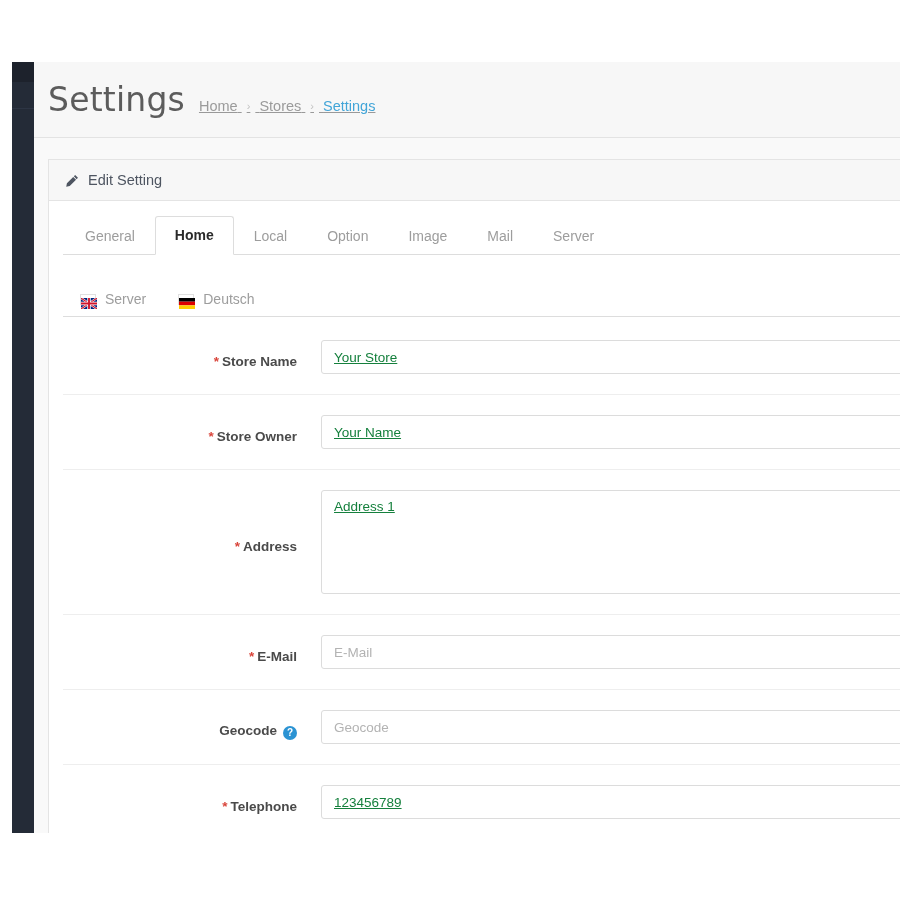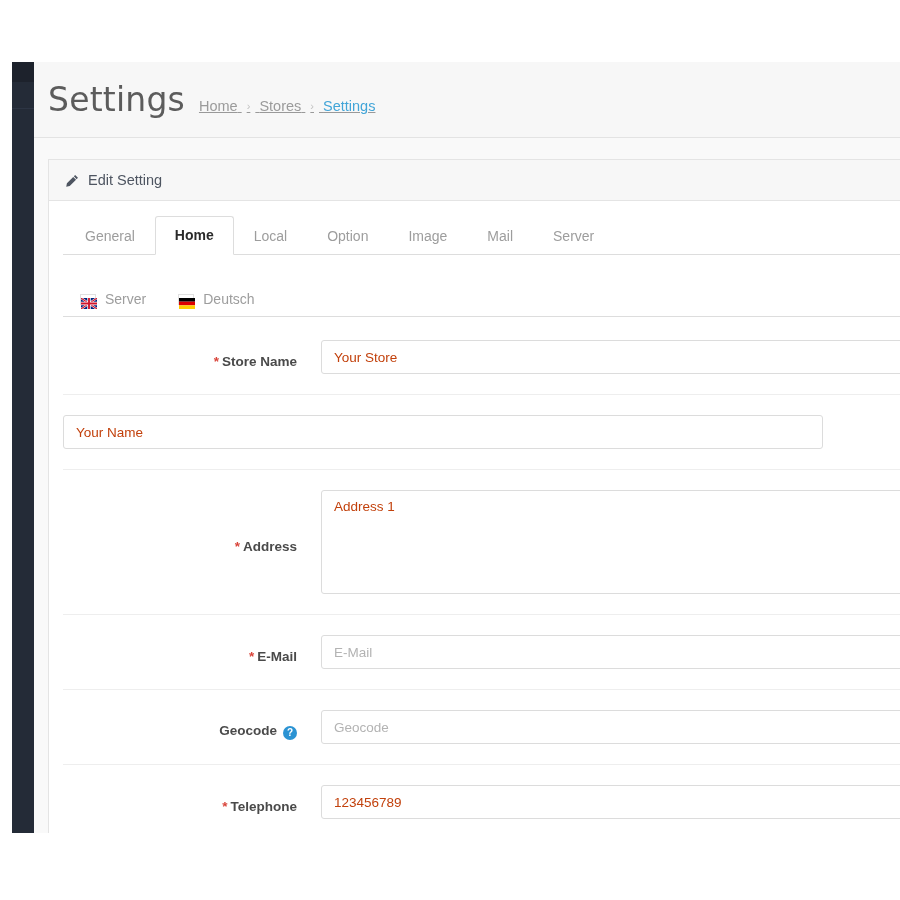--- a/index.html
+++ b/index.html
@@ -240,21 +240,21 @@
   }
   .textarea-box {
     width: 760px;
     height: 104px;
     border: 1px solid #dcdcdc;
     border-radius: 3px;
     background: #ffffff;
     padding: 8px 12px;
     font-size: 13.5px;
   }
-  .val { color: #c2410c; }
+  .val { color: #15803d; text-decoration: underline; }
   .ph  { color: #b3b3b3; }
 
   .help-icon {
     display: inline-block;
     width: 14px; height: 14px;
     border-radius: 50%;
     background: #2b93d3;
     color: #ffffff;
     font-size: 10px;
     font-weight: bold;
@@ -355,20 +355,23 @@
                 <span class="req">*</span><span>Store Name</span>
               </div>
               <div class="form-control-wrap">
                 <div class="input-box">
                   <span class="val">Your Store</span>
                 </div>
               </div>
             </div>
 
             <div class="form-row">
+              <div class="form-label">
+                <span class="req">*</span><span>Store Owner</span>
+              </div>
               <div class="form-control-wrap">
                 <div class="input-box">
                   <span class="val">Your Name</span>
                 </div>
               </div>
             </div>
 
             <div class="form-row">
               <div class="form-label">
                 <span class="req">*</span><span>Address</span>

